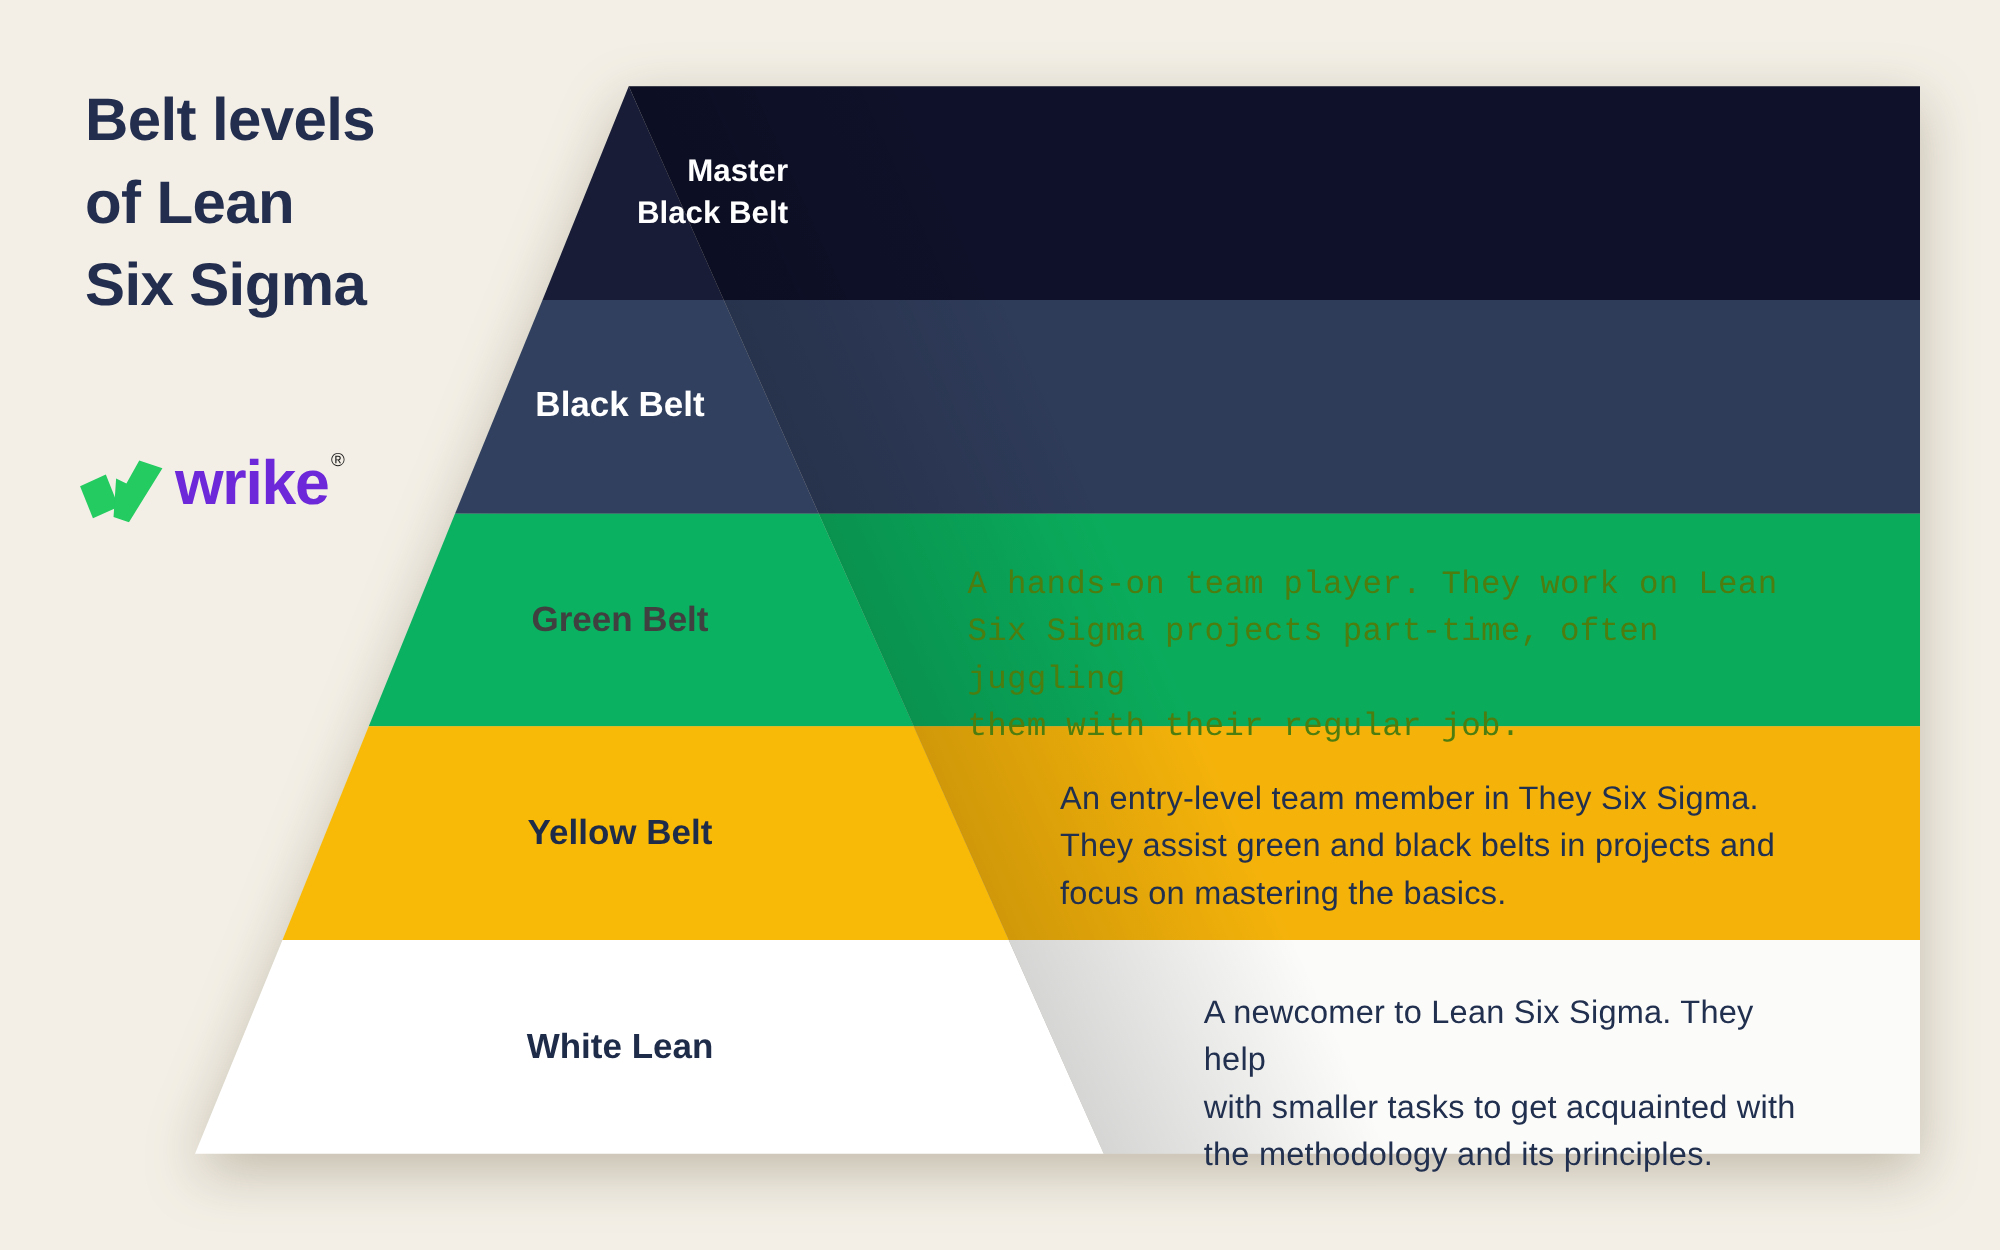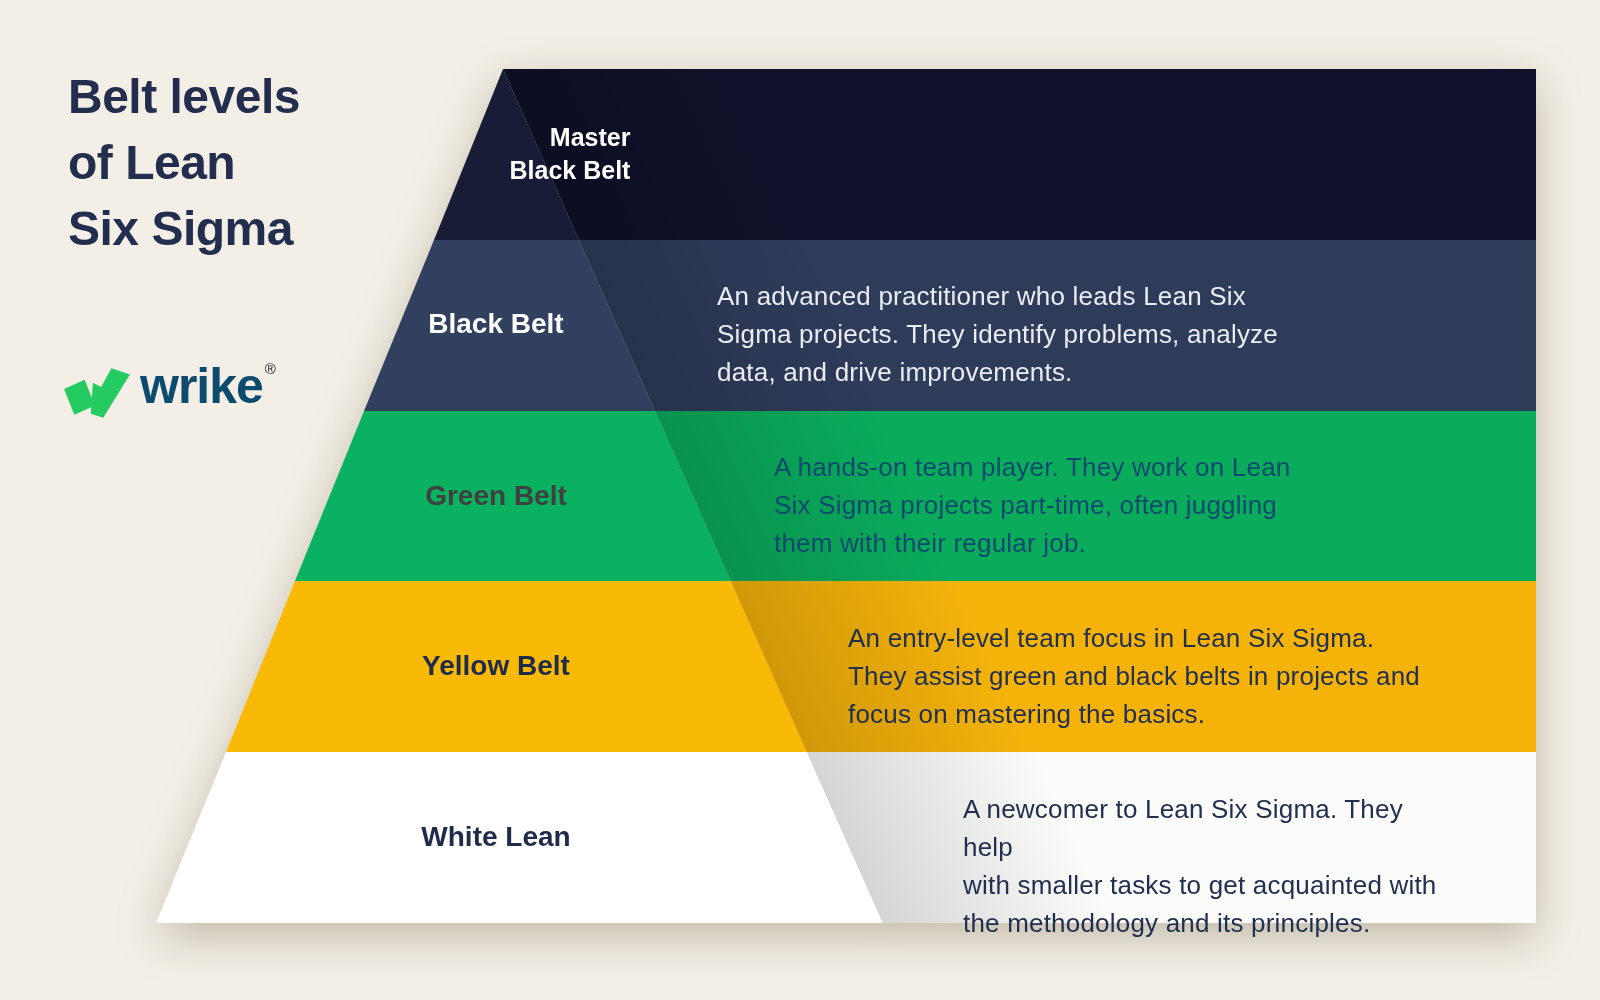--- a/index.html
+++ b/index.html
@@ -49,21 +49,21 @@
 
   <div class="title" style="color:#232e4f;">Belt levels
 of Lean
 Six Sigma</div>
 
   <div class="logo">
     <svg class="logo-mark" viewBox="0 0 68 52" aria-hidden="true">
       <path d="M2,24 L22,15 L32,40 L12,49 Z" fill="#23cb60"></path>
       <path d="M28,48 L40,52 L66,10 L48,4 L38,22 L30,18 Z" fill="#23cb60"></path>
     </svg>
-    <span class="logo-text" style="color:#0c4a6e;">wrike</span>
+    <span class="logo-text" style="color:#6d28d9;">wrike</span>
     <span class="logo-reg" style="color:#191919;">®</span>
   </div>
 
   <svg class="pyramid" width="1600" height="1000" viewBox="0 0 1600 1000">
     <defs>
       <linearGradient id="foldShade" gradientUnits="userSpaceOnUse" x1="503" y1="69" x2="695" y2="-16.4">
         <stop offset="0" stop-opacity="0.15" stop-color="#000000"></stop>
         <stop offset="1" stop-opacity="0" stop-color="#000000"></stop>
       </linearGradient>
     </defs>
@@ -86,26 +86,23 @@
     <polygon points="503,69 1536,69 1536,923 883,923" fill="url(#foldShade)"></polygon>
   </svg>
 
   <div class="belt-label small" style="left:570px;top:121px;color:#ffffff;">Master
 Black Belt</div>
   <div class="belt-label big" style="left:496px;top:309px;color:#ffffff;">Black Belt</div>
   <div class="belt-label big" style="left:496px;top:481px;color:#404040;">Green Belt</div>
   <div class="belt-label big" style="left:496px;top:651px;color:#1e2b49;">Yellow Belt</div>
   <div class="belt-label big" style="left:496px;top:822px;color:#1e2b49;">White Lean</div>
 
-  <div class="belt-desc" style="left:717px;top:277px;color:#e9ecf3;">An advanced practitioner who leads Lean Six
-Sigma projects. They identify problems, analyze
-data, and drive improvements.</div>
-  <div class="belt-desc" style="left:774px;top:448px;color:#0c4a6e;">A hands-on team player. They work on Lean
+  <div class="belt-desc" style="left:774px;top:448px;color:#4d7c0f;font-family:Liberation Mono, monospace;">A hands-on team player. They work on Lean
 Six Sigma projects part-time, often juggling
 them with their regular job.</div>
-  <div class="belt-desc" style="left:848px;top:619px;color:#22304f;">An entry-level team focus in Lean Six Sigma.
+  <div class="belt-desc" style="left:848px;top:619px;color:#22304f;">An entry-level team member in They Six Sigma.
 They assist green and black belts in projects and
 focus on mastering the basics.</div>
   <div class="belt-desc" style="left:915px;top:790px;color:#22304f;margin-left:48px;">A newcomer to Lean Six Sigma. They help
 with smaller tasks to get acquainted with
 the methodology and its principles.</div>
 
 </div>
 
 </body></html>

